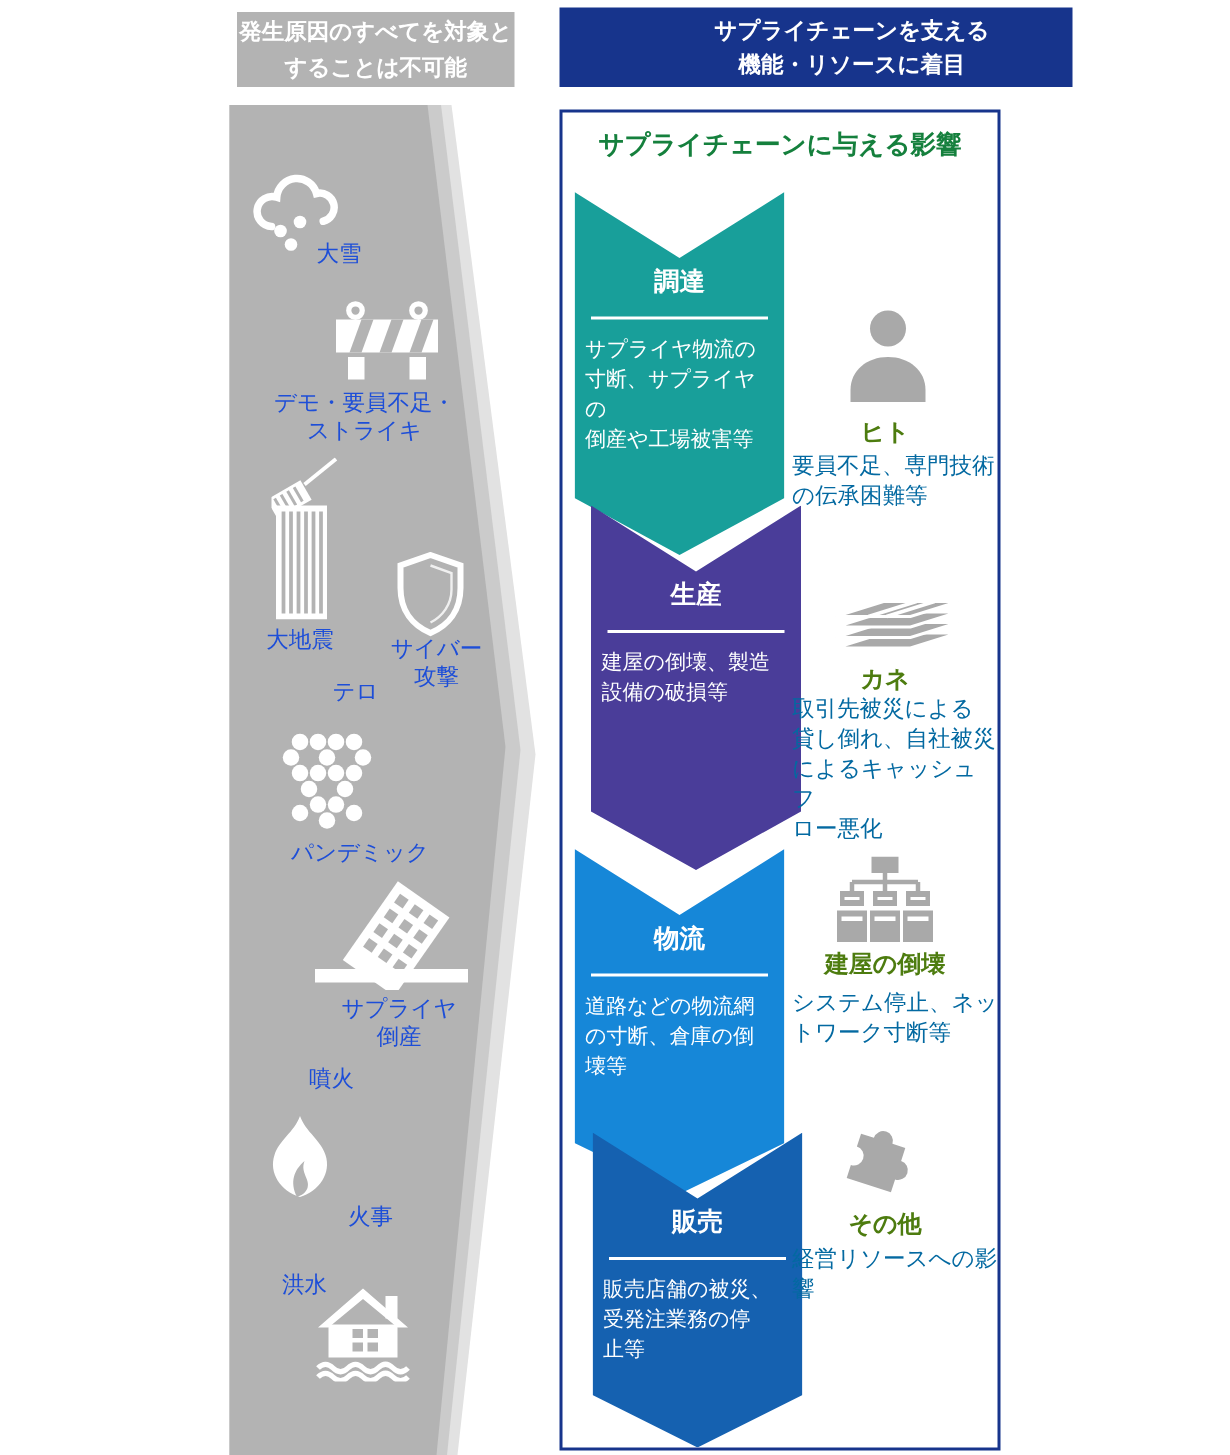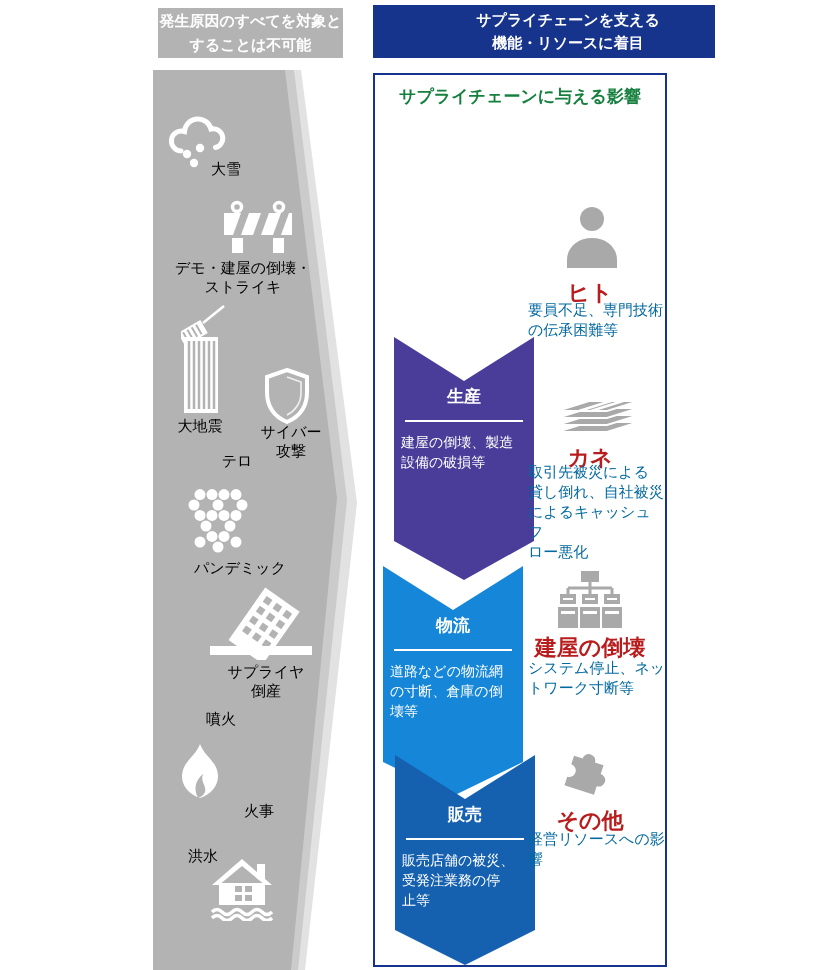--- a/index.html
+++ b/index.html
@@ -19,46 +19,46 @@
   
   .impact-box{position:absolute;left:373px;top:73px;width:294px;height:894px;background:#fff;
               border:2px solid #17348c;box-sizing:border-box;}
   .impact-title{position:absolute;left:373px;top:85px;width:294px;text-align:center;
                 color:#15803d;font-weight:bold;font-size:17px;}
 
   
   .arrow-bg{position:absolute;left:0;top:0;}
 
   
-  .hz-label{position:absolute;transform:translateX(-50%);color:#000000;font-size:15px;
+  .hz-label{position:absolute;transform:translateX(-50%);color:#1d4ed8;font-size:15px;
             line-height:19px;text-align:center;white-space:pre-line;}
   .lb-snow{left:226px;top:160px;}
   .lb-demo{left:243px;top:259px;}
   .lb-quake{left:200px;top:417px;}
   .lb-cyber{left:291px;top:423px;}
   .lb-terror{left:237px;top:452px;}
   .lb-pandemic{left:240px;top:559px;}
   .lb-supplier{left:266px;top:663px;}
   .lb-eruption{left:221px;top:710px;}
-  .lb-fire{left:259px;top:802px;}
+  .lb-fire{left:247px;top:802px;}
   .lb-flood{left:203px;top:847px;}
 
   
   .chev{position:absolute;left:383px;width:140px;color:#fff;}
   .chev1{top:128px;height:242px;clip-path:polygon(0 0,50% 44px,100% 0,100% 204px,50% 100%,0 204px);}
   .chev2{top:337px;height:243px;clip-path:polygon(0 0,50% 44px,100% 0,100% 204px,50% 100%,0 204px);}
   .chev3{top:566px;height:230px;clip-path:polygon(0 0,50% 44px,100% 0,100% 196px,50% 100%,0 196px);}
   .chev4{top:755px;height:210px;clip-path:polygon(0 0,50% 44px,100% 0,100% 175px,50% 100%,0 175px);}
   .chev-title{margin-top:48px;text-align:center;font-weight:bold;font-size:17px;}
   .chev-line{width:118px;height:2px;background:#fff;margin:12px auto 10px auto;}
   .chev-desc{padding:0 7px;font-size:14px;line-height:20px;white-space:pre-line;}
 
   
-  .res-label{position:absolute;left:523px;width:134px;text-align:center;color:#b91c1c;
-             font-weight:bold;font-size:22px;}
+  .res-label{position:absolute;left:523px;width:134px;text-align:center;color:#4d7c0f;
+             font-weight:bold;font-size:16px;}
   .res-desc{position:absolute;left:528px;width:138px;color:#0369a1;font-size:15px;
             line-height:20px;white-space:pre-line;}
   .res-label.r1{top:278px;} .res-desc.r1{top:300px;}
   .res-label.r2{top:443px;} .res-desc.r2{top:462px;}
   .res-label.r3{top:633px;} .res-desc.r3{top:658px;}
   .res-label.r4{top:806px;} .res-desc.r4{top:829px;}
 </style>
 </head>
 <body>
 
@@ -185,33 +185,40 @@
         <rect x="35" y="40" width="7" height="6"></rect>
     </g>
     <rect x="0" y="50" width="64" height="6" fill="#b3b3b3"></rect>
     <g fill="none" stroke="#fff" stroke-width="3.5">
       <path d="M2 57 q5 -5 10 0 t10 0 t10 0 t10 0 t10 0 t10 0"></path>
       <path d="M2 63 q5 -5 10 0 t10 0 t10 0 t10 0 t10 0 t10 0"></path>
     </g>
   </svg>
 
   <div class="hz-label lb-snow">大雪</div>
-  <div class="hz-label lb-demo">デモ・建屋の倒壊・
+  <div class="hz-label lb-demo">デモ・要員不足・
 ストライキ</div>
   <div class="hz-label lb-quake">大地震</div>
   <div class="hz-label lb-cyber">サイバー
 攻撃</div>
   <div class="hz-label lb-terror">テロ</div>
   <div class="hz-label lb-pandemic">パンデミック</div>
   <div class="hz-label lb-supplier">サプライヤ
 倒産</div>
   <div class="hz-label lb-eruption">噴火</div>
   <div class="hz-label lb-fire">火事</div>
   <div class="hz-label lb-flood">洪水</div>
 
+  <div class="chev chev1" style="background: rgb(24, 159, 154);">
+    <div class="chev-title">調達</div>
+    <div class="chev-line"></div>
+    <div class="chev-desc">サプライヤ物流の
+寸断、サプライヤの
+倒産や工場被害等</div>
+  </div>
   <div class="chev chev2" style="background: rgb(74, 61, 153); margin-left: 11px;">
     <div class="chev-title">生産</div>
     <div class="chev-line"></div>
     <div class="chev-desc">建屋の倒壊、製造
 設備の破損等</div>
   </div>
   <div class="chev chev3" style="background: rgb(22, 135, 216);">
     <div class="chev-title">物流</div>
     <div class="chev-line"></div>
     <div class="chev-desc">道路などの物流網

